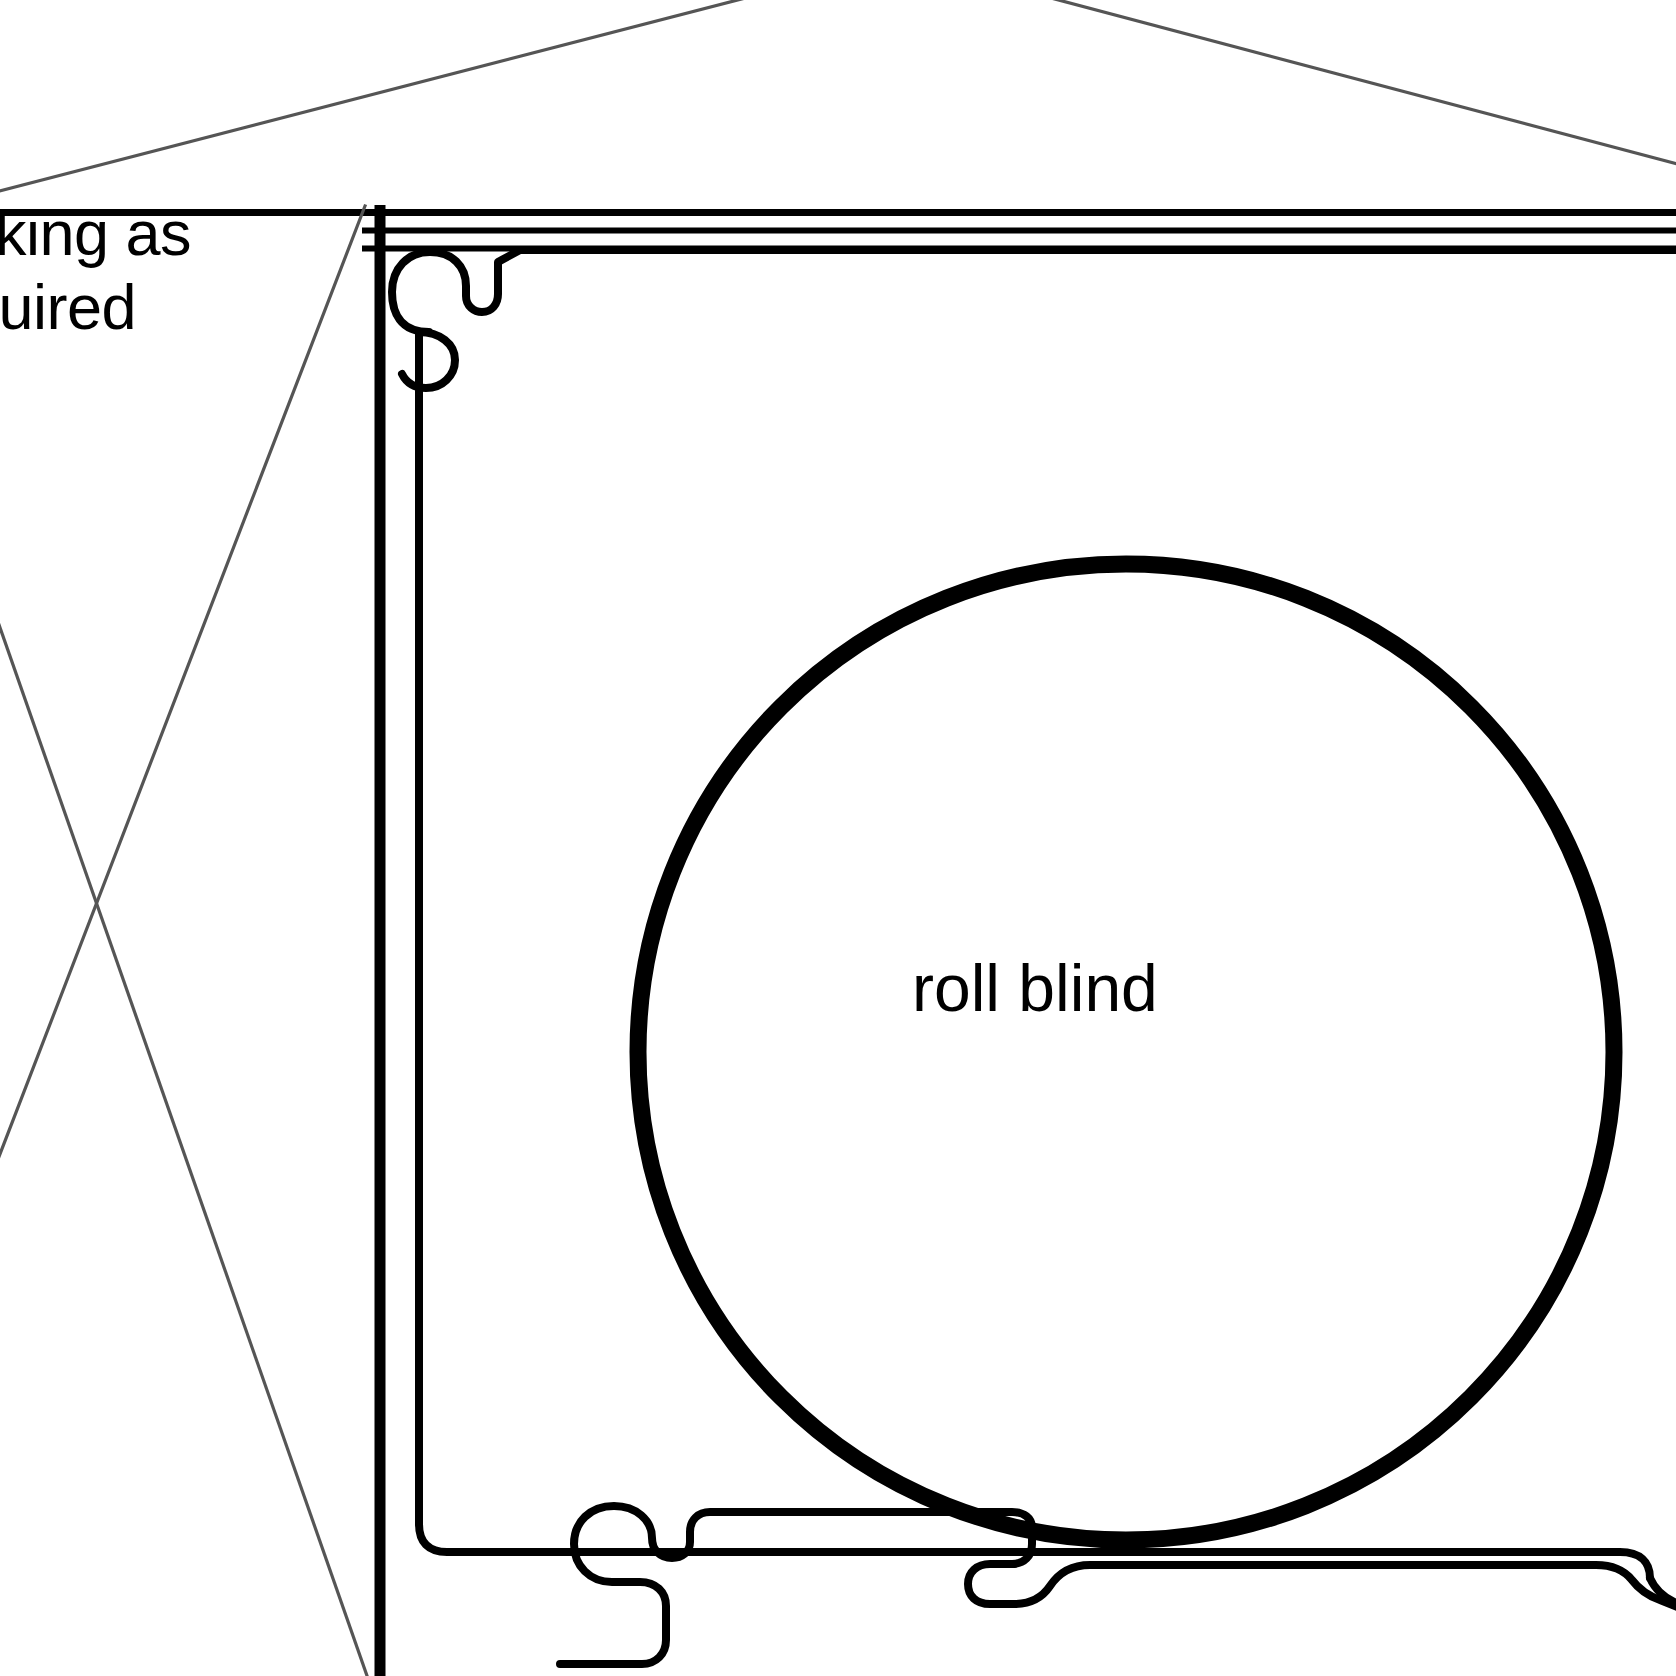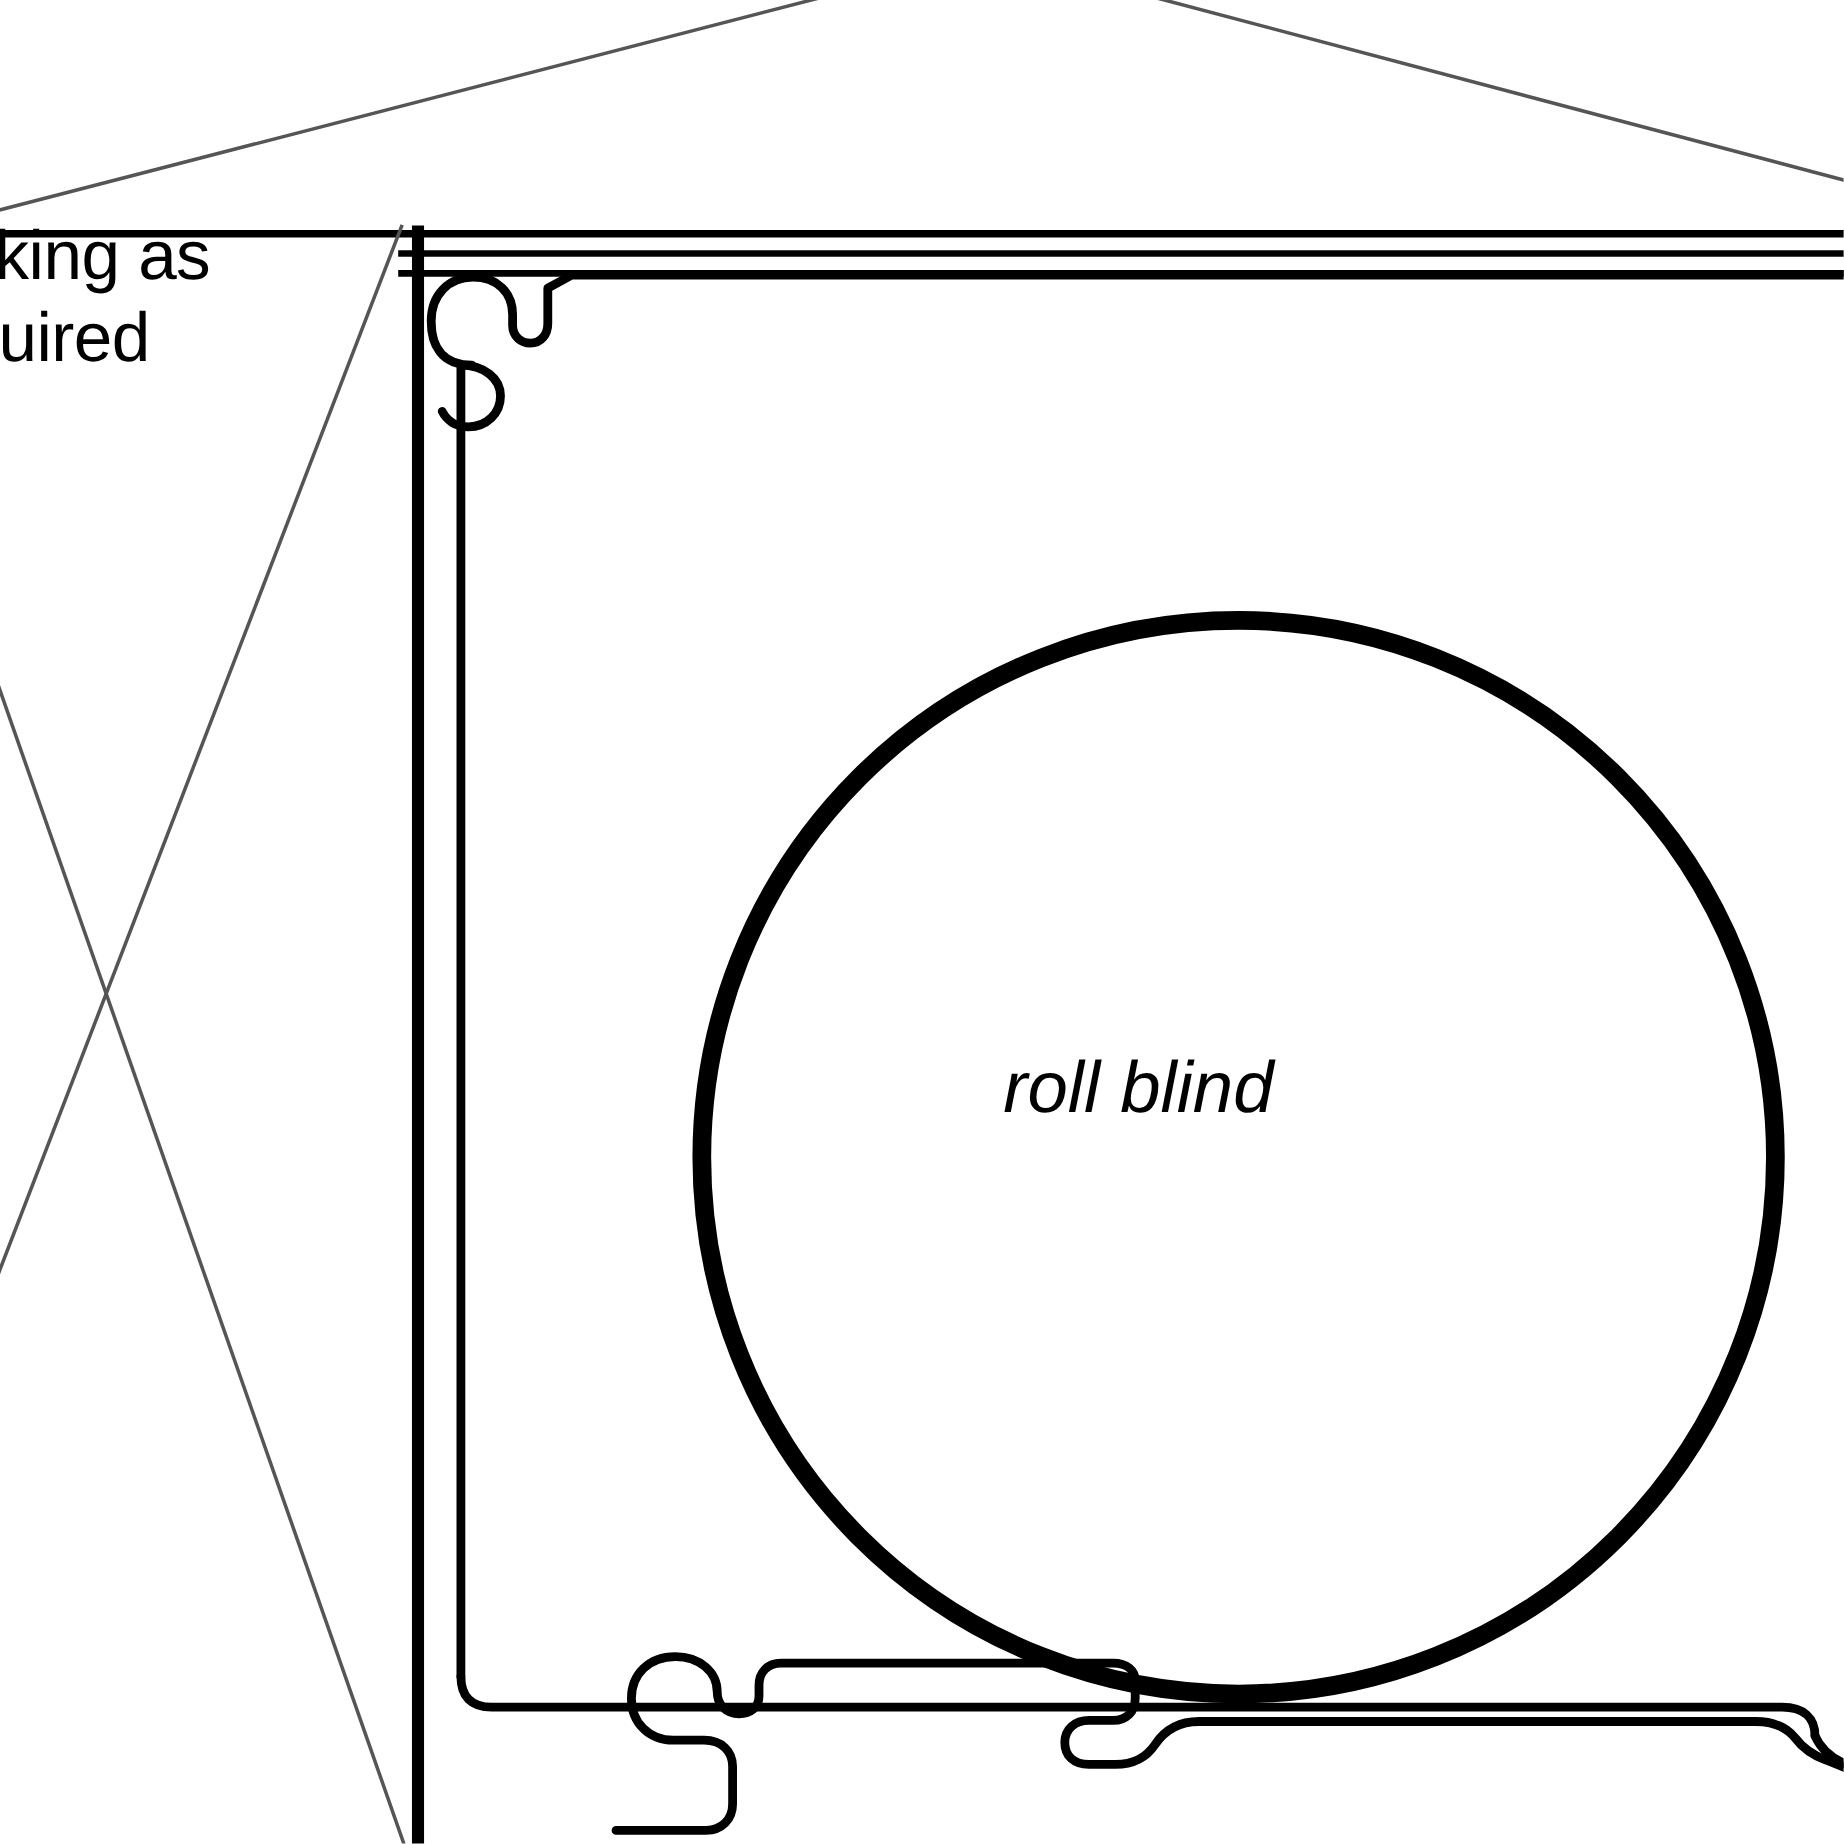--- a/index.html
+++ b/index.html
@@ -38,21 +38,20 @@
   #note-packing {
     left: -36px;
     top: 196px;
     font-size: 63px;
   }
   #label-roll-blind {
     left: 912px;
     top: 950px;
     font-size: 66px;
     letter-spacing: 0px;
-    font-style: italic;
   }
 </style>
 </head>
 <body>
 
 <div id="drawing-root">
 
   <svg id="cad-svg" viewBox="0 0 1676 1676" xmlns="http://www.w3.org/2000/svg">
 
     <g stroke="#555555" fill="none" stroke-width="3.2" stroke-linecap="square">

